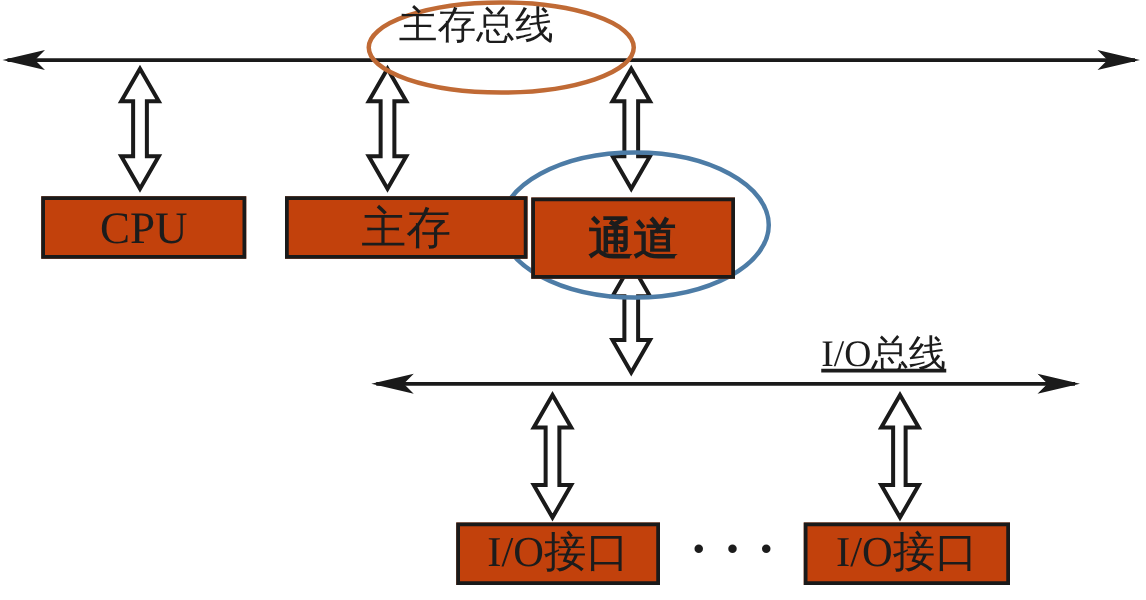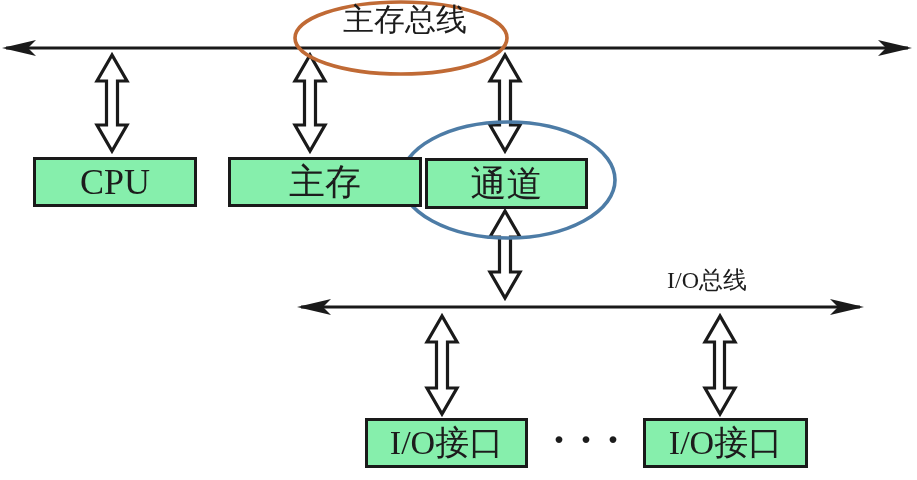--- a/index.html
+++ b/index.html
@@ -9,21 +9,21 @@
     background:#ffffff;
     overflow:hidden;
     font-family:"Liberation Serif","DejaVu Serif",serif;
     color:#1c1c1c;
   }
   .layer{position:absolute;left:0;top:0;}
   .box{
     position:absolute;
     box-sizing:border-box;
     border:3px solid #1a1a1a;
-    background:#86efac;
+    background:#c2410c;
     display:flex;align-items:center;justify-content:center;
     font-size:36px;
     line-height:1;
     white-space:nowrap;
   }
   .bus-label{
     position:absolute;
     font-size:31px;
     line-height:1.1;
     white-space:nowrap;
@@ -61,33 +61,33 @@
     <path d="M310,55 L295,81 L304.5,81 L304.5,125 L295,125 L310,151 L325,125 L315.5,125 L315.5,81 L325,81 Z" fill="#ffffff" stroke="#1a1a1a" stroke-width="3.2"></path>
     <path d="M505,55 L490,81 L499.5,81 L499.5,125 L490,125 L505,151 L520,125 L510.5,125 L510.5,81 L520,81 Z" fill="#ffffff" stroke="#1a1a1a" stroke-width="3.2"></path>
     <path d="M505,211 L490,237 L499.5,237 L499.5,272 L490,272 L505,298 L520,272 L510.5,272 L510.5,237 L520,237 Z" fill="#ffffff" stroke="#1a1a1a" stroke-width="3.2"></path>
     <path d="M442,316 L427,342 L436.5,342 L436.5,388 L427,388 L442,414 L457,388 L447.5,388 L447.5,342 L457,342 Z" fill="#ffffff" stroke="#1a1a1a" stroke-width="3.2"></path>
     <path d="M720,316 L705,342 L714.5,342 L714.5,388 L705,388 L720,414 L735,388 L724.5,388 L724.5,342 L735,342 Z" fill="#ffffff" stroke="#1a1a1a" stroke-width="3.2"></path>
 
     <ellipse cx="401" cy="38" rx="106" ry="36" fill="none" stroke-width="3.6" stroke="#c06a35"></ellipse>
     <ellipse cx="508" cy="180" rx="107" ry="58" fill="none" stroke-width="3.6" stroke="#4d7ca6"></ellipse>
   </svg>
 
-  <div class="bus-label" style="left:405px;top:3px;text-align:center;">主存总线</div>
+  <div class="bus-label" style="left:381px;top:3px;text-align:center;">主存总线</div>
 
-  <div class="bus-label" style="left:707px;top:267px;font-size:24px;">I/O总线</div>
+  <div class="bus-label" style="left:707px;top:267px;font-size:30px;text-decoration:underline;">I/O总线</div>
 
   <div class="box" style="left:33px;top:157px;width:164px;height:50px;">
     <span>CPU</span>
   </div>
 
   <div class="box" style="left:228px;top:157px;width:194px;height:50px;">
     <span>主存</span>
   </div>
 
-  <div class="box" style="left:425px;top:158px;width:163px;height:51px;">
+  <div class="box" style="left:425px;top:158px;width:163px;height:65px;font-weight:bold;">
     <span>通道</span>
   </div>
 
   <div class="box" style="left:365px;top:418px;width:163px;height:50px;font-size:34px;">
     <span>I/O接口</span>
   </div>
 
   <div class="box" style="left:643px;top:418px;width:165px;height:50px;font-size:34px;">
     <span>I/O接口</span>
   </div>

